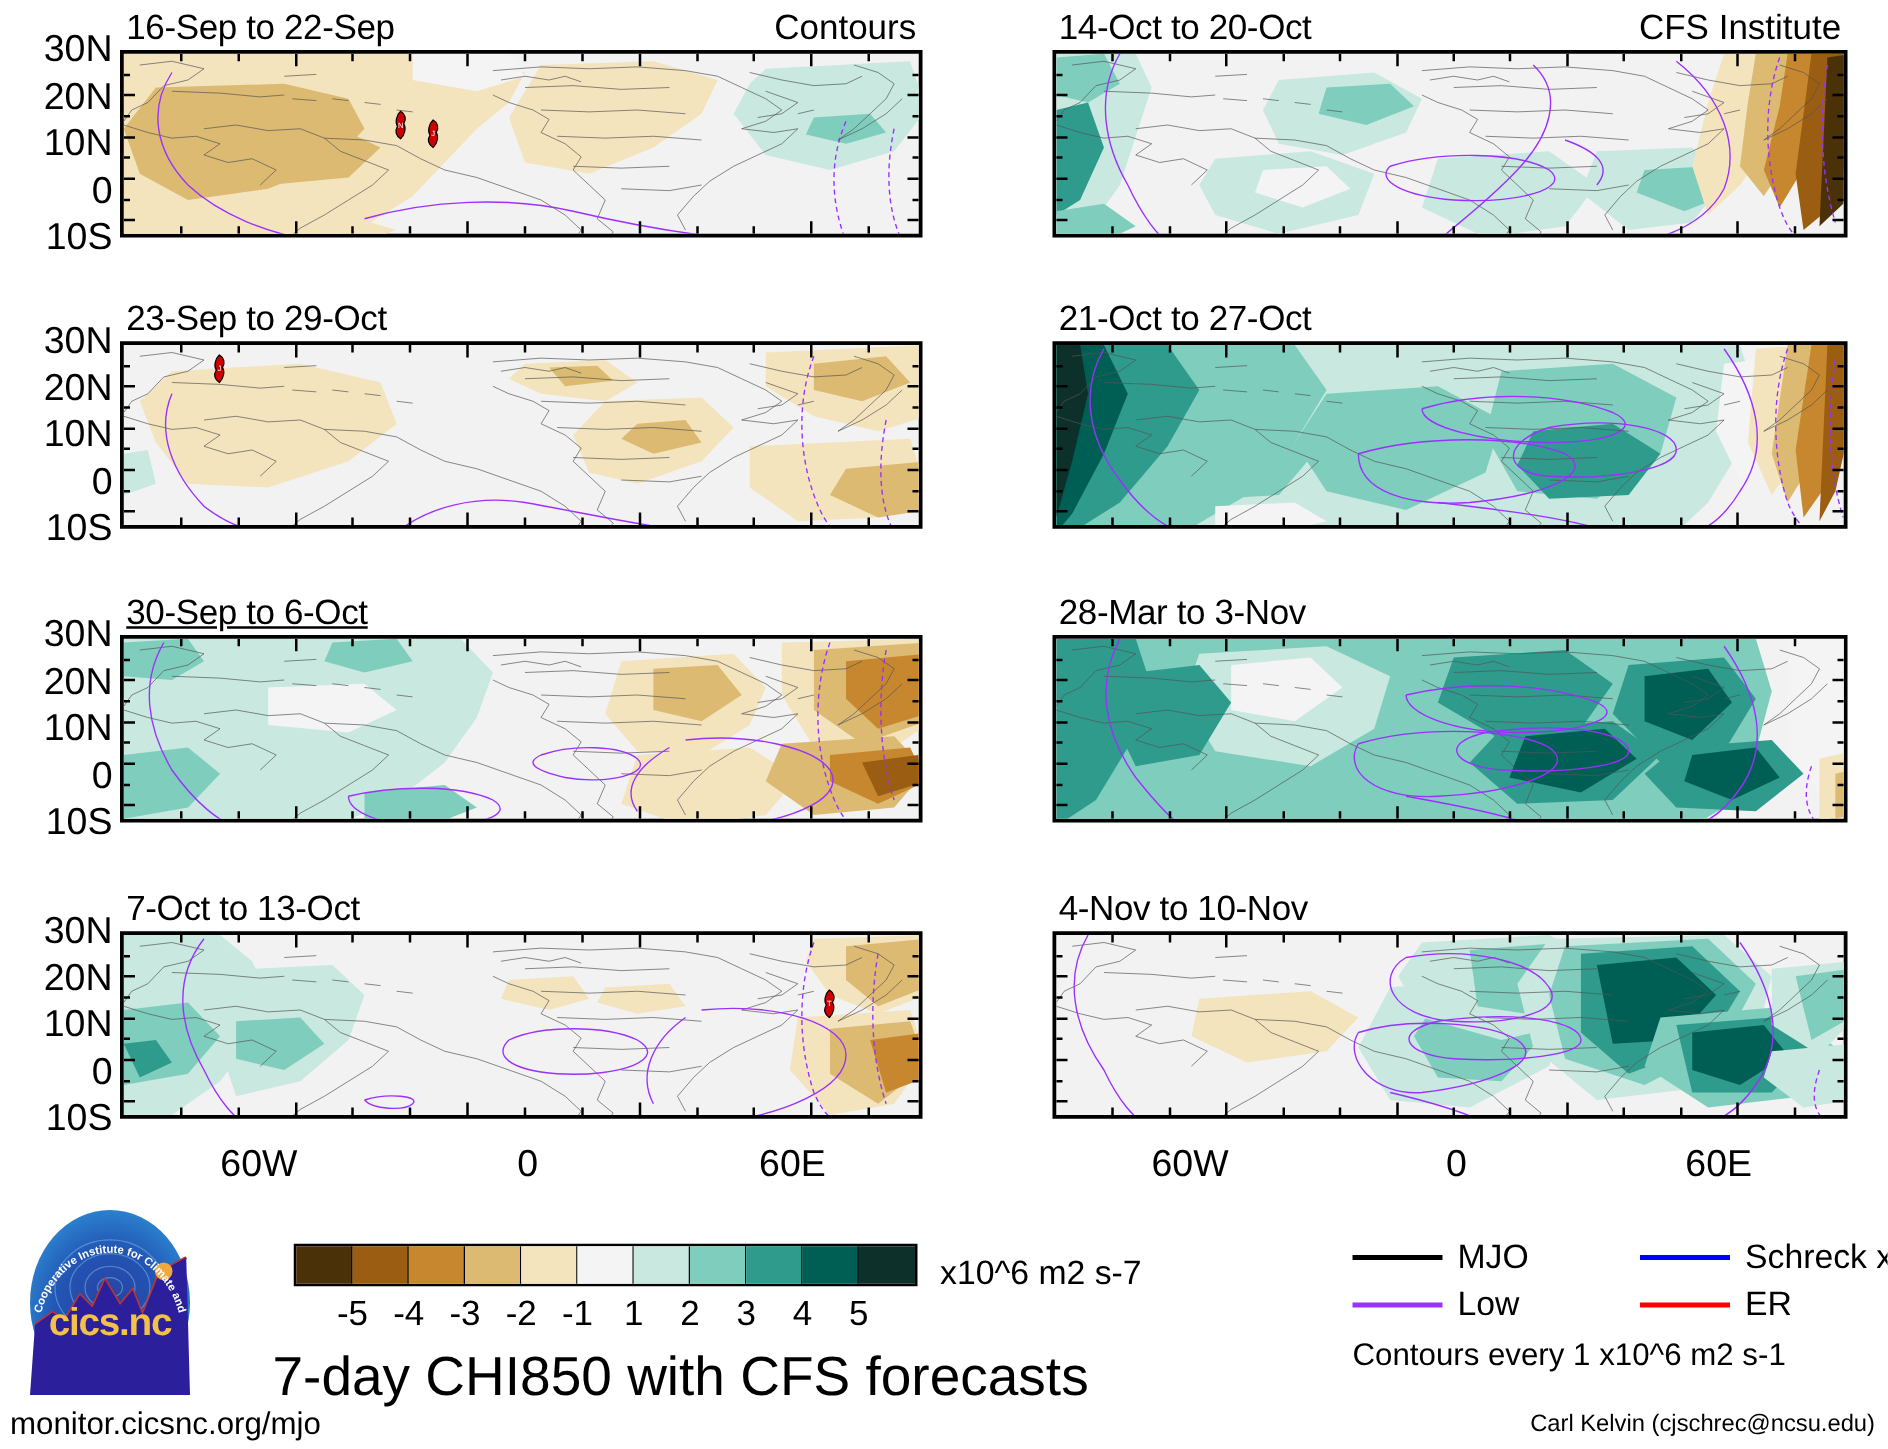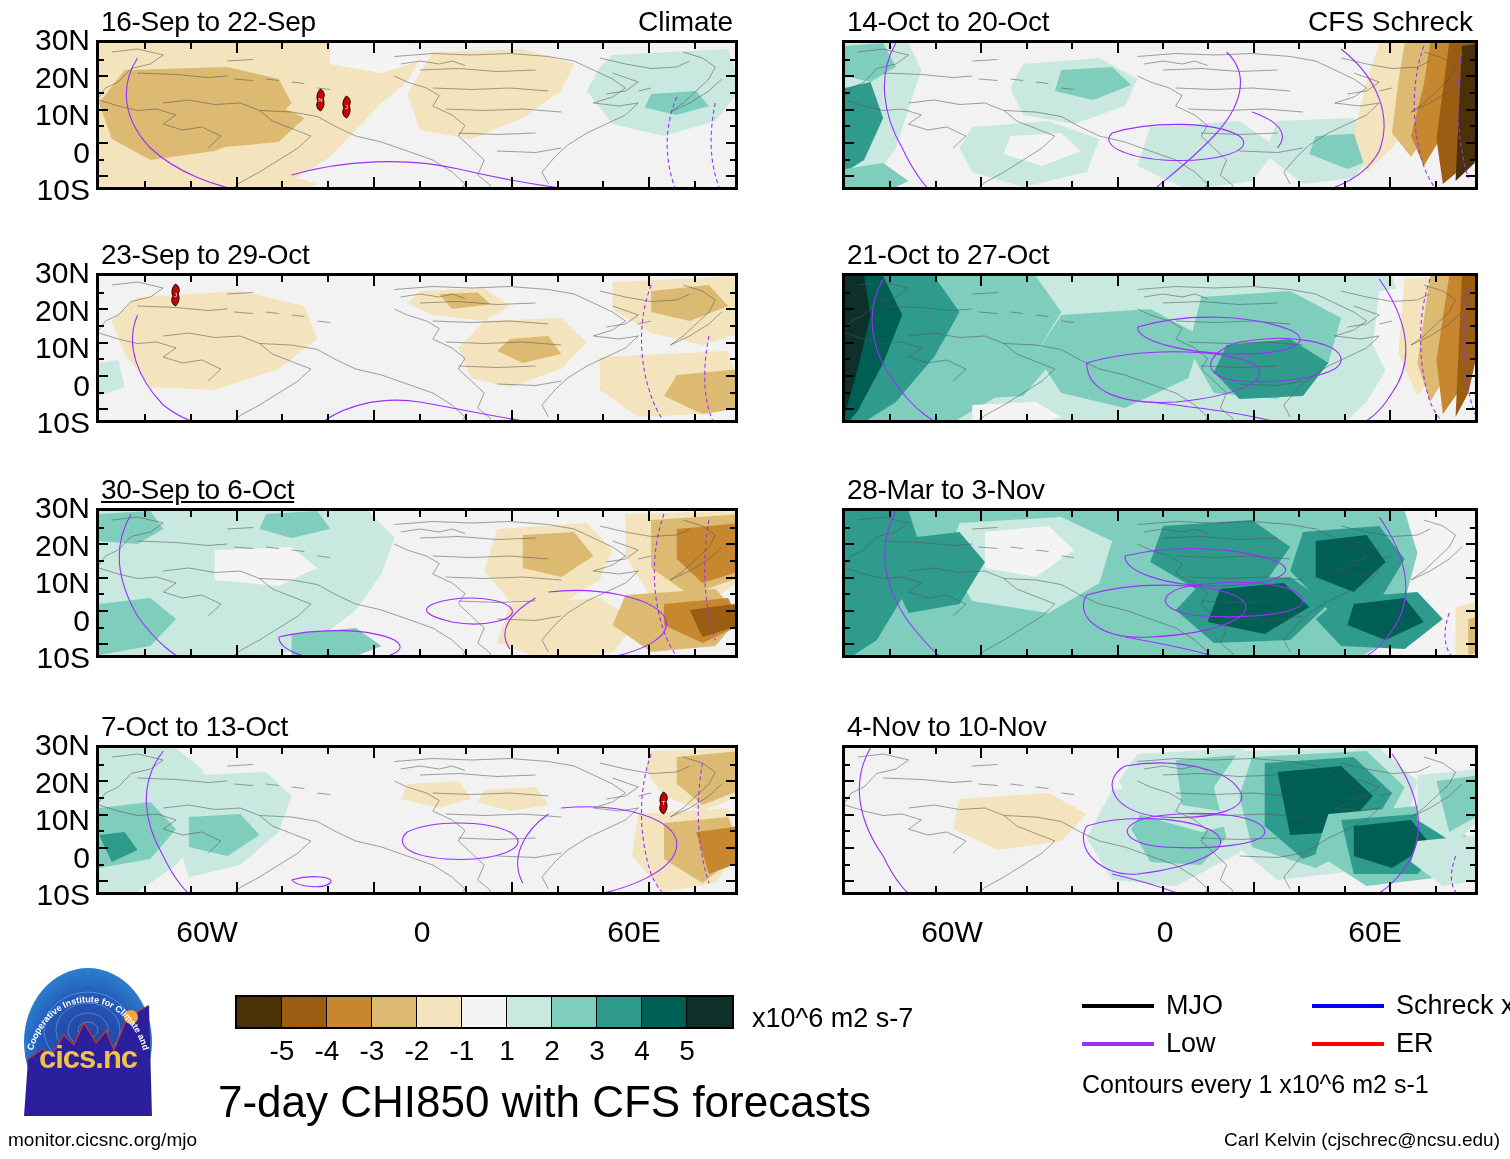--- a/index.html
+++ b/index.html
@@ -30,37 +30,37 @@
   #cb-ticklabels span{position:absolute;transform:translateX(-50%);}
   #cb-units{position:absolute;font-size:27px;line-height:27px;white-space:nowrap;}
   #main-title{position:absolute;font-size:44px;line-height:44px;white-space:nowrap;margin-top:24px;}
 
   
   .legend-row{position:absolute;display:flex;align-items:center;}
   .legend-line{width:72px;height:4px;margin-right:12px;}
   .legend-label{font-size:27px;line-height:27px;white-space:nowrap;}
   #legend-note{position:absolute;font-size:25px;line-height:25px;white-space:nowrap;}
 
-  #footer-left{position:absolute;font-size:19px;line-height:19px;white-space:nowrap;}
+  #footer-left{position:absolute;font-size:25px;line-height:19px;white-space:nowrap;}
   #footer-right{position:absolute;font-size:19px;line-height:19px;white-space:nowrap;}
 
   
   #logo{position:absolute;width:140px;height:152px;}
   #logo .arc{font-size:9px;fill:#ffffff;font-family:"Liberation Sans",sans-serif;font-weight:bold;}
   #logo-text{position:absolute;width:140px;text-align:center;font-size:31px;font-weight:bold;
              color:#f3c14a;letter-spacing:-1px;}
   .storm{position:absolute;}
 </style>
 </head>
 <body>
 
 <div id="panels-root">
     <div class="panel-wrap" style="left: 0px; top: 0px;">
       <div class="panel-title" style="left: 101px; top: 8px;">16-Sep to 22-Sep</div>
-      <div class="panel-corner" style="left: 733px; top: 8px; transform: translateX(-100%);">Climate</div>
+      <div class="panel-corner" style="left: 733px; top: 8px; transform: translateX(-100%);">Contours</div>
       <div class="ylabels" style="left: 4px; top: 40px; height: 150px;">
         <div class="ylab" style="top: -15px;">30N</div>
         <div class="ylab" style="top: 22.5px;">20N</div>
         <div class="ylab" style="top: 60px;">10N</div>
         <div class="ylab" style="top: 97.5px;">0</div>
         <div class="ylab" style="top: 135px;">10S</div>
       </div>
       <div class="map" style="left: 96px; top: 40px; width: 642px; height: 150px;">
         <svg width="642" height="150" viewBox="0 0 100 100" preserveAspectRatio="none">
           <path d="M0,0 L44,0 L50,10 L48,26 L44,40 L40,58 L36,76 L30,92 L24,100 L0,100 Z" fill="#f3e4bd" stroke="none"></path>
@@ -487,21 +487,21 @@
         <div class="tick-v" style="top: 132.333px; width: 9px; right: 0px;"></div>
       </div>
       <div class="xlabels" style="left: 96px; top: 917px; width: 642px;">
         <span class="xlab" style="left: 111.066px;">60W</span>
         <span class="xlab" style="left: 326.136px;">0</span>
         <span class="xlab" style="left: 537.996px;">60E</span>
       </div>
     </div>
     <div class="panel-wrap" style="left: 0px; top: 0px;">
       <div class="panel-title" style="left: 847px; top: 8px;">14-Oct to 20-Oct</div>
-      <div class="panel-corner" style="left: 1473px; top: 8px; transform: translateX(-100%);">CFS Schreck</div>
+      <div class="panel-corner" style="left: 1473px; top: 8px; transform: translateX(-100%);">CFS Institute</div>
       <div class="map" style="left: 842px; top: 40px; width: 636px; height: 150px;">
         <svg width="636" height="150" viewBox="0 0 100 100" preserveAspectRatio="none">
           <path d="M0,0 L10,0 L12,18 L10,44 L8,70 L4,94 L0,100 Z" fill="#c8e8e0" stroke="none"></path>
           <path d="M0,2 L6,0 L8,16 L4,26 L0,22 Z" fill="#7fcdbd" stroke="none"></path>
           <path d="M0,30 L4,26 L6,50 L3,78 L0,86 Z" fill="#2f9b8c" stroke="none"></path>
           <path d="M0,84 L6,80 L10,92 L6,100 L0,100 Z" fill="#7fcdbd" stroke="none"></path>
           <path d="M28,14 L40,10 L46,24 L44,42 L36,54 L28,48 L26,30 Z" fill="#c8e8e0" stroke="none"></path>
           <path d="M34,18 L42,16 L45,28 L39,38 L33,32 Z" fill="#7fcdbd" stroke="none"></path>
           <path d="M20,56 L32,52 L40,64 L38,86 L28,96 L20,86 L18,70 Z" fill="#c8e8e0" stroke="none"></path>
           <path d="M26,62 L34,60 L37,72 L31,82 L25,74 Z" fill="#f4f4f4" stroke="none"></path>

